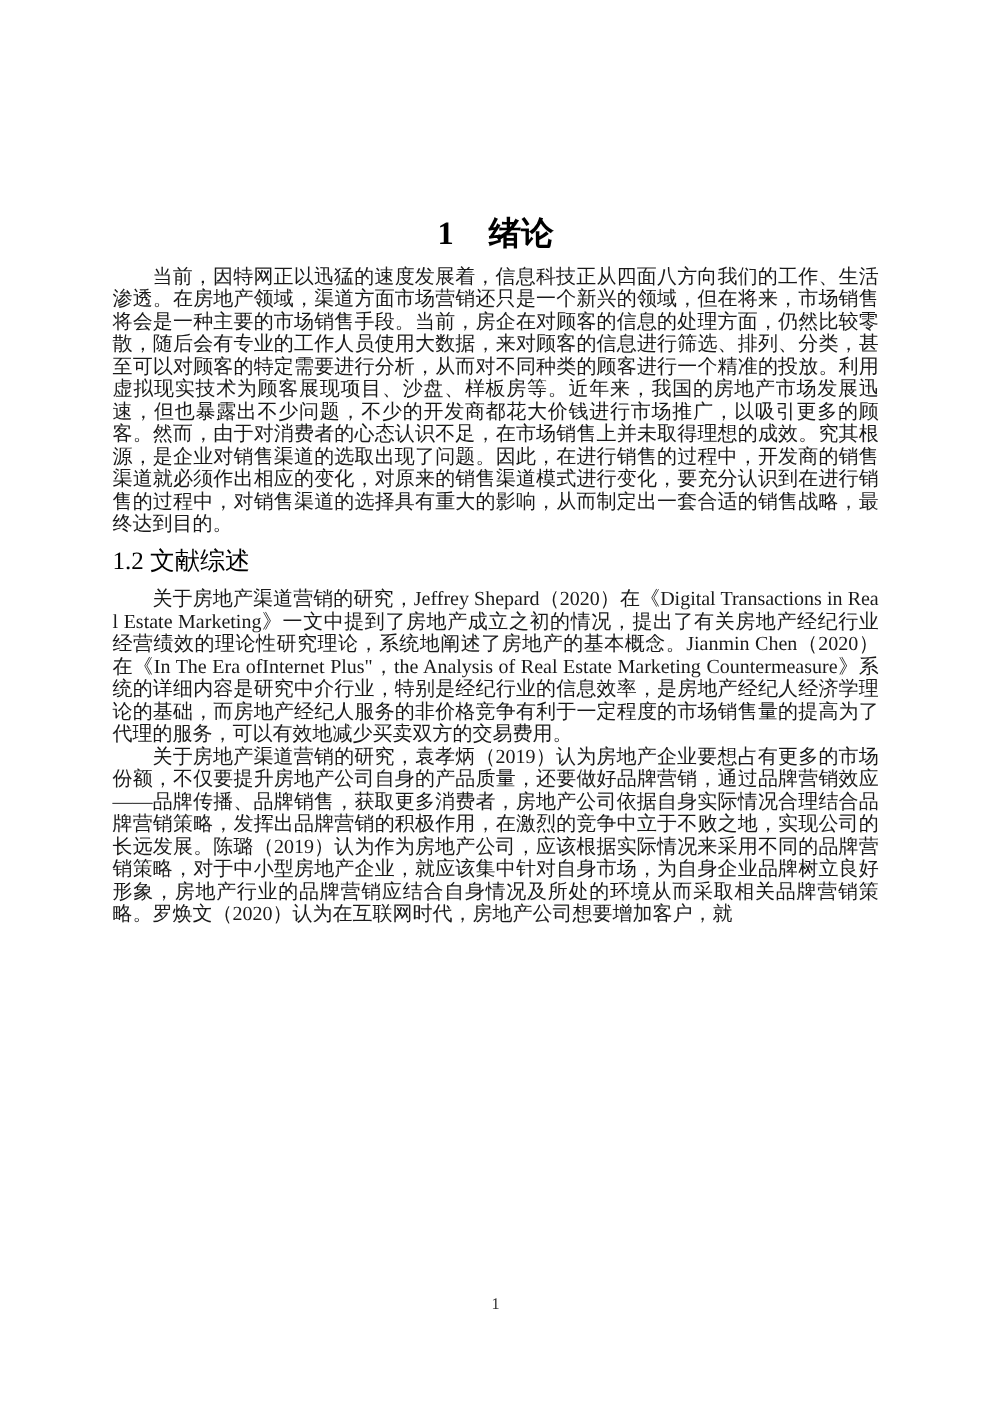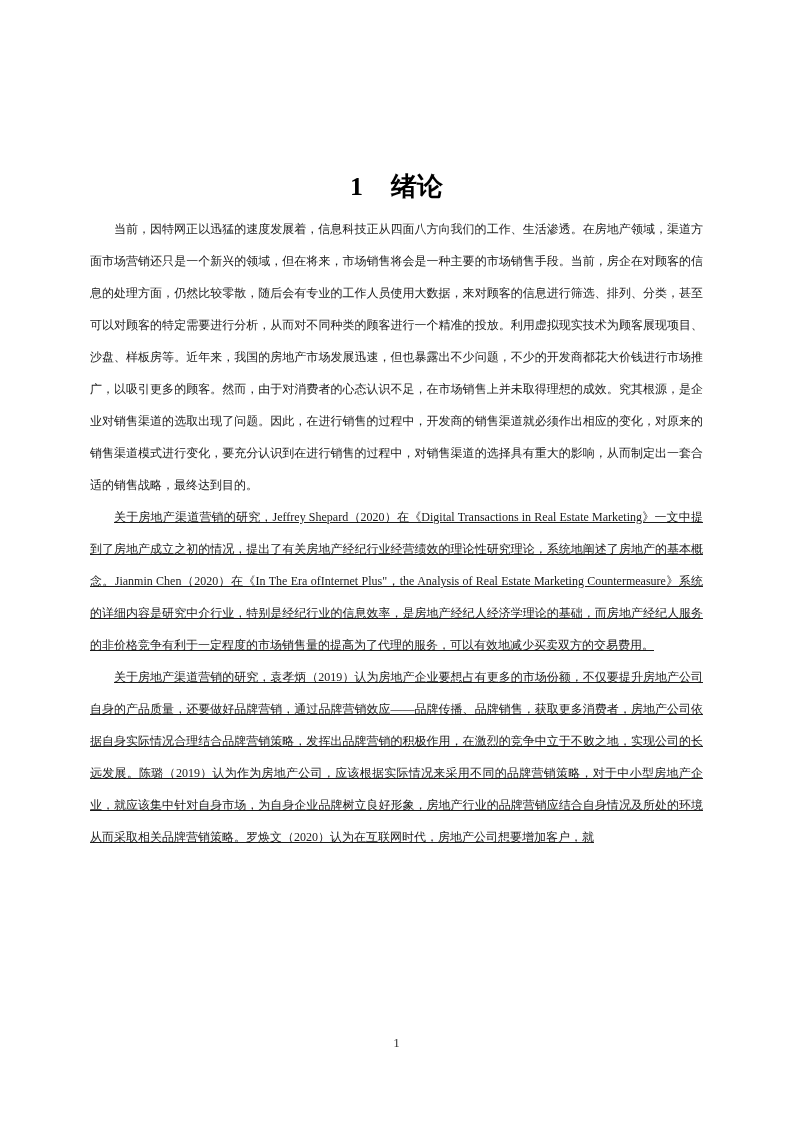--- a/index.html
+++ b/index.html
@@ -35,30 +35,29 @@
     font-size: 20px;
     line-height: 26px;
     font-weight: normal;
     color: #000000;
     margin: 0;
   }
   .section-heading.first  { margin-top: 31px; }
   .section-heading.second { margin-top: 7px; }
   .body-para {
     margin: 9px 0 0 0;
-    font-size: 12px;
-    line-height: 32px;
+    font-size: 16px;
+    line-height: 18px;
     text-align: justify;
     text-indent: 2em;
     color: #1a1a1a;
     word-break: break-all;
   }
   .body-para + .body-para {
     margin-top: 0;
-    text-decoration: underline;
   }
   .page-number {
     position: absolute;
     left: 0;
     right: 0;
     top: 1026px;
     text-align: center;
     font-size: 13px;
     line-height: 16px;
     color: #333333;
@@ -69,20 +68,21 @@
 
 <div class="page">
 
   <h1 class="chapter-title">
     <span class="num">1</span><span>绪论</span>
   </h1>
 
 
   <p class="body-para">当前，因特网正以迅猛的速度发展着，信息科技正从四面八方向我们的工作、生活渗透。在房地产领域，渠道方面市场营销还只是一个新兴的领域，但在将来，市场销售将会是一种主要的市场销售手段。当前，房企在对顾客的信息的处理方面，仍然比较零散，随后会有专业的工作人员使用大数据，来对顾客的信息进行筛选、排列、分类，甚至可以对顾客的特定需要进行分析，从而对不同种类的顾客进行一个精准的投放。利用虚拟现实技术为顾客展现项目、沙盘、样板房等。近年来，我国的房地产市场发展迅速，但也暴露出不少问题，不少的开发商都花大价钱进行市场推广，以吸引更多的顾客。然而，由于对消费者的心态认识不足，在市场销售上并未取得理想的成效。究其根源，是企业对销售渠道的选取出现了问题。因此，在进行销售的过程中，开发商的销售渠道就必须作出相应的变化，对原来的销售渠道模式进行变化，要充分认识到在进行销售的过程中，对销售渠道的选择具有重大的影响，从而制定出一套合适的销售战略，最终达到目的。</p>
 
+  <h2 class="section-heading second">1.2 文献综述</h2>
 
   <p class="body-para">关于房地产渠道营销的研究，Jeffrey Shepard（2020）在《Digital Transactions in Real Estate Marketing》一文中提到了房地产成立之初的情况，提出了有关房地产经纪行业经营绩效的理论性研究理论，系统地阐述了房地产的基本概念。Jianmin Chen（2020）在《In The Era ofInternet Plus"，the Analysis of Real Estate Marketing Countermeasure》系统的详细内容是研究中介行业，特别是经纪行业的信息效率，是房地产经纪人经济学理论的基础，而房地产经纪人服务的非价格竞争有利于一定程度的市场销售量的提高为了代理的服务，可以有效地减少买卖双方的交易费用。</p>
 
   <p class="body-para">关于房地产渠道营销的研究，袁孝炳（2019）认为房地产企业要想占有更多的市场份额，不仅要提升房地产公司自身的产品质量，还要做好品牌营销，通过品牌营销效应——品牌传播、品牌销售，获取更多消费者，房地产公司依据自身实际情况合理结合品牌营销策略，发挥出品牌营销的积极作用，在激烈的竞争中立于不败之地，实现公司的长远发展。陈璐（2019）认为作为房地产公司，应该根据实际情况来采用不同的品牌营销策略，对于中小型房地产企业，就应该集中针对自身市场，为自身企业品牌树立良好形象，房地产行业的品牌营销应结合自身情况及所处的环境从而采取相关品牌营销策略。罗焕文（2020）认为在互联网时代，房地产公司想要增加客户，就</p>
 
   <div class="page-number">1</div>
 
 </div>
 
 </body></html>

